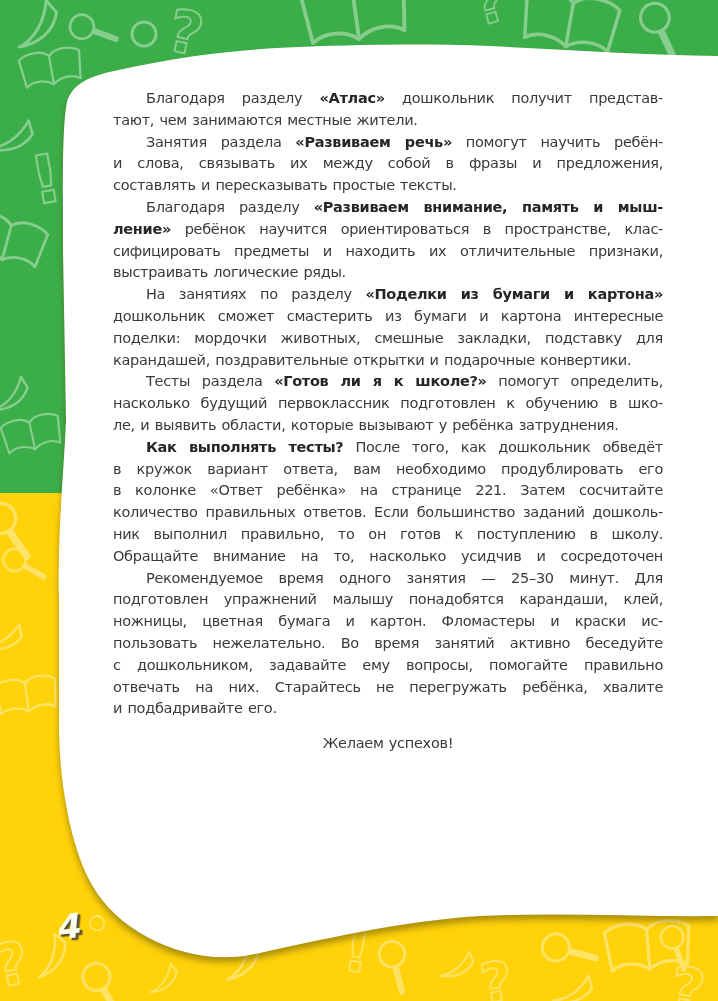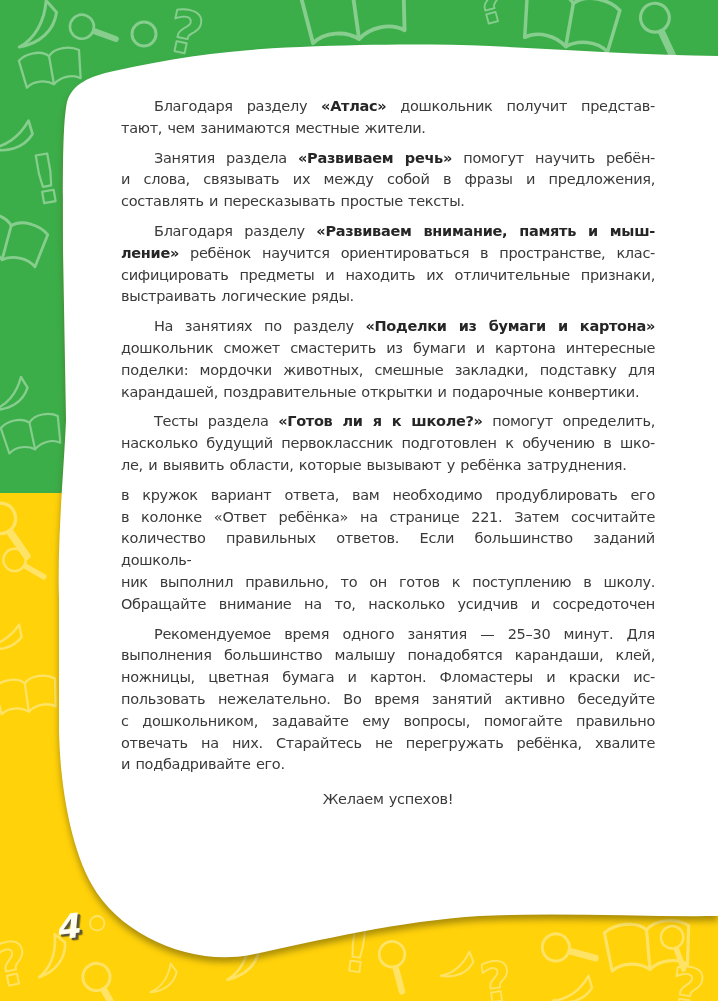--- a/index.html
+++ b/index.html
@@ -12,21 +12,21 @@
   .band{position:absolute;left:0;width:100%;}
   #band-green{top:0;height:493px;}
   #band-yellow{top:493px;height:508px;}
   #doodles{position:absolute;left:0;top:0;pointer-events:none;}
   #panel-svg{position:absolute;left:0;top:0;filter:drop-shadow(0 5px 3px rgba(90,75,10,.5));}
   #textblock{
     position:absolute;left:113px;top:88px;width:550px;
     font-size:14.5px;line-height:21.8px;letter-spacing:-0.3px;
     color:#3a3a3a;overflow:hidden;
   }
-  .para{margin:8px;}
+  .para{margin:0;}
   .line{text-align:justify;text-align-last:justify;word-spacing:1px;}
   .line.first{text-indent:33px;}
   .line.plast{text-align-last:left;}
   .line.center{text-align:right;text-align-last:center;margin-top:13px;}
   .b{font-weight:bold;color:#262626;}
   #page-number{
     position:absolute;left:58px;top:906px;
     font-size:34px;font-weight:bold;font-style:italic;
     color:#fffdf0;
     text-shadow:2px 2px 0 #5a5438,3px 3px 1px rgba(70,60,20,.55);
@@ -140,29 +140,30 @@
         <div class="line"><span>дошкольник сможет смастерить из бумаги и картона интересные</span></div>
         <div class="line"><span>поделки: мордочки животных, смешные закладки, подставку для</span></div>
         <div class="line plast"><span>карандашей, поздравительные открытки и подарочные конвертики.</span></div>
       </div>
       <div class="para">
         <div class="line first"><span>Тесты раздела </span><span class="b">«Готов ли я к школе?»</span><span> помогут определить,</span></div>
         <div class="line"><span>насколько будущий первоклассник подготовлен к обучению в шко-</span></div>
         <div class="line plast"><span>ле, и выявить области, которые вызывают у ребёнка затруднения.</span></div>
       </div>
       <div class="para">
+        <div class="line first"><span class="b">Как выполнять тесты?</span><span> После того, как дошкольник обведёт</span></div>
         <div class="line"><span>в кружок вариант ответа, вам необходимо продублировать его</span></div>
         <div class="line"><span>в колонке «Ответ ребёнка» на странице 221. Затем сосчитайте</span></div>
         <div class="line"><span>количество правильных ответов. Если большинство заданий дошколь-</span></div>
         <div class="line"><span>ник выполнил правильно, то он готов к поступлению в школу.</span></div>
         <div class="line"><span>Обращайте внимание на то, насколько усидчив и сосредоточен</span></div>
       </div>
       <div class="para">
         <div class="line first"><span>Рекомендуемое время одного занятия — 25–30 минут. Для</span></div>
-        <div class="line"><span>выполнения большинство малышу понадобятся карандаши, клей,</span></div>
+        <div class="line"><span>подготовлен упражнений малышу понадобятся карандаши, клей,</span></div>
         <div class="line"><span>ножницы, цветная бумага и картон. Фломастеры и краски ис-</span></div>
         <div class="line"><span>пользовать нежелательно. Во время занятий активно беседуйте</span></div>
         <div class="line"><span>с дошкольником, задавайте ему вопросы, помогайте правильно</span></div>
         <div class="line"><span>отвечать на них. Старайтесь не перегружать ребёнка, хвалите</span></div>
         <div class="line plast"><span>и подбадривайте его.</span></div>
       </div>
       <div class="para">
         <div class="line plast center"><span>Желаем успехов!</span></div>
       </div>
     </div>

